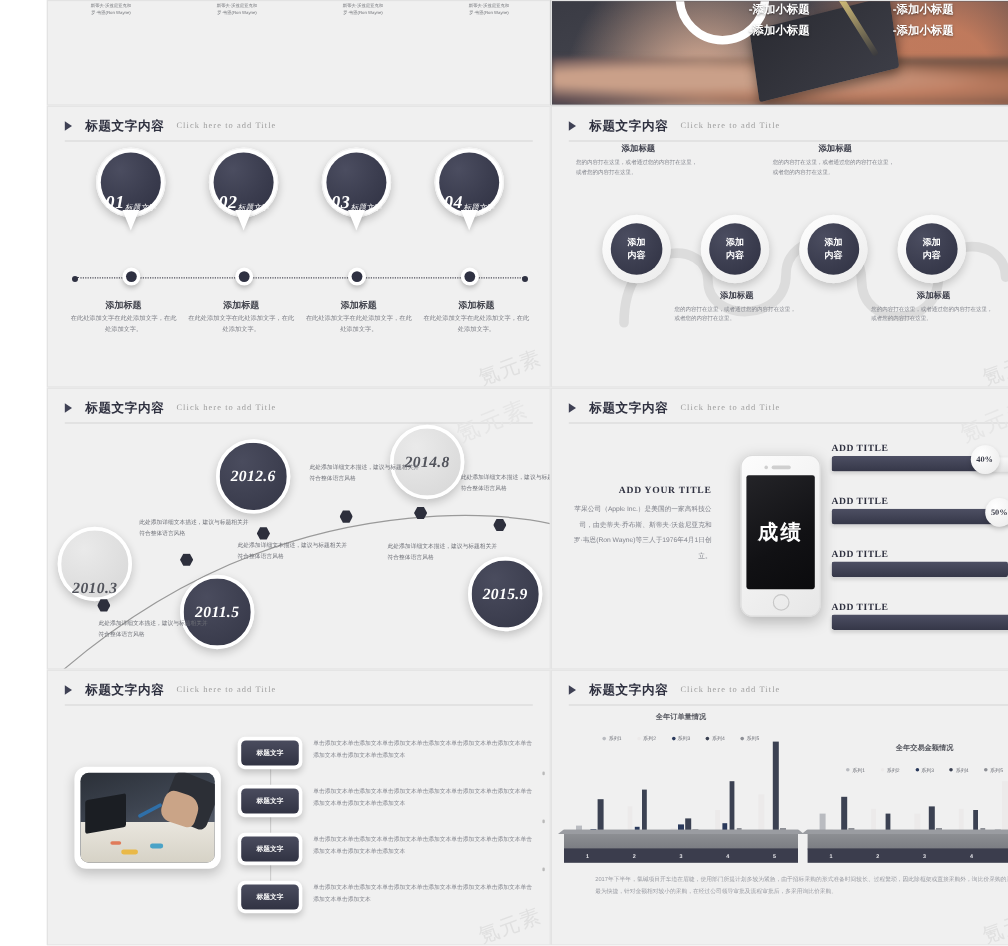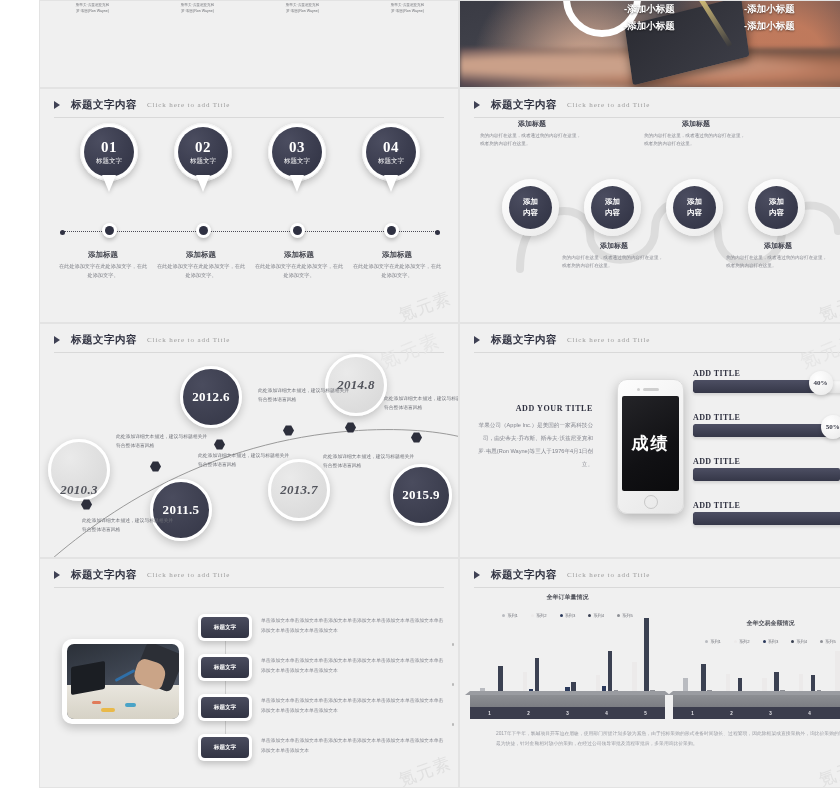--- a/index.html
+++ b/index.html
@@ -113,22 +113,23 @@
   .pin-bub::after{
     content:""; position:absolute; left:50%; top:52px;
     transform:translateX(-50%);
     border-left:7px solid transparent; border-right:7px solid transparent;
     border-top:17px solid #ffffff;
     filter:drop-shadow(0 2px 2px rgba(0,0,0,.18));
   }
   .pin-in{
     width:50px; height:50px; border-radius:50%;
     background:radial-gradient(circle at 32% 28%, #4b4d60 0%, #3b3d4f 55%, #2f3142 100%);
-    color:#fff; display:flex; flex-direction:column; align-items:center; justify-content:center;
+    color:#fff; display:flex; flex-direction:row; align-items:flex-end; justify-content:center;
     line-height:1;
+    font-style:italic;
   }
   .pin-num{ font-size:15px; font-weight:700; font-family:"Liberation Serif", serif; letter-spacing:.5px;}
   .pin-sub{ font-size:6.5px; margin-top:3px;}
   .axis{
     position:absolute; left:24px; right:24px; top:108px; height:1px;
     border-top:1px dotted #4a4a55;
   }
   .axis-dot{ position:absolute; top:-2px; width:5px; height:5px; border-radius:50%; background:#2f3142;}
   .nodes{ position:absolute; left:22px; right:22px; top:100px; display:flex; justify-content:space-around;}
   .node{ width:72px; display:flex; justify-content:center;}
@@ -171,21 +172,21 @@
   .tl svg{ position:absolute; left:0; top:0;}
   .drop{
     position:absolute; width:62px; height:62px;
     border-radius:50% 50% 50% 50%;
     display:flex; align-items:center; justify-content:center;
     box-shadow:0 3px 8px rgba(0,0,0,.2);
     border:3px solid #ffffff;
     font-family:"Liberation Serif", serif;
     font-size:13px; font-weight:700; letter-spacing:.3px;
   }
-  .drop.dark{ background:radial-gradient(circle at 34% 28%,#4a4c5e,#343646); color:#ffffff;}
+  .drop.dark{ background:radial-gradient(circle at 34% 28%,#4a4c5e,#343646); color:#ffffff;font-style:italic;}
   .drop.light{ background:radial-gradient(circle at 34% 28%,#eaeaea,#d6d6d6); color:#52545c;font-style:italic;}
   .hex{
     position:absolute; width:11px;height:11px;background:#2d2f3c;
     clip-path:polygon(25% 4%,75% 4%,100% 50%,75% 96%,25% 96%,0 50%);
   }
   .tlnote{ position:absolute; width:92px; font-size:4.8px; color:#6f7178; line-height:1.95;}
 
   
   .ph{
     position:absolute; left:157px; top:55px; width:67px; height:135px;
@@ -501,23 +502,20 @@
 
       <div class="drop light" style="left:8px; top:115px;align-items:flex-end;">
         <span>2010.3</span>
       </div>
       <div class="drop dark" style="left:110px; top:155px;">
         <span>2011.5</span>
       </div>
       <div class="drop dark" style="left:140px; top:42px;">
         <span>2012.6</span>
       </div>
-      <div class="drop light" style="left:228px; top:135px;">
-        <span>2013.7</span>
-      </div>
       <div class="drop light" style="left:285px; top:30px;">
         <span>2014.8</span>
       </div>
       <div class="drop dark" style="left:350px; top:140px;">
         <span>2015.9</span>
       </div>
 
       <span class="hex" style="left:41px; top:175px;"></span>
       <span class="hex" style="left:110px; top:137px;"></span>
       <span class="hex" style="left:174px; top:115px;"></span>

